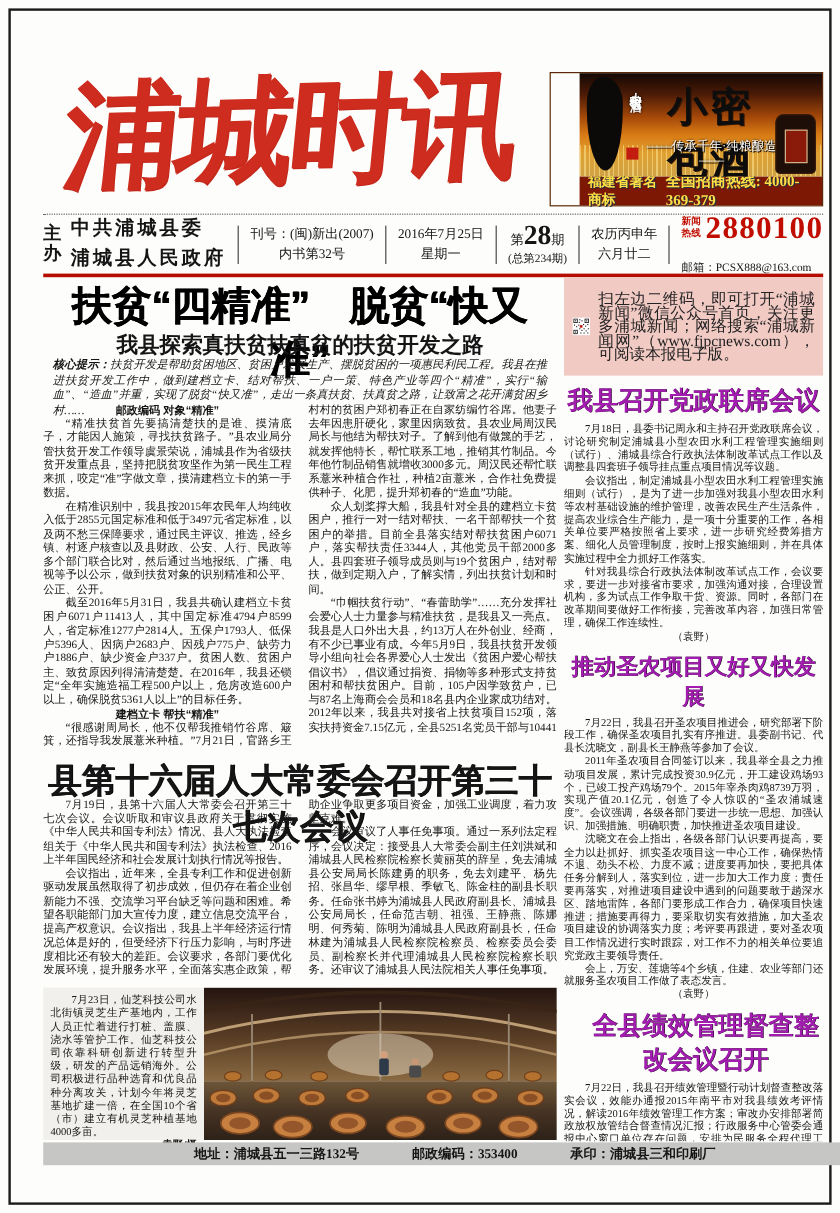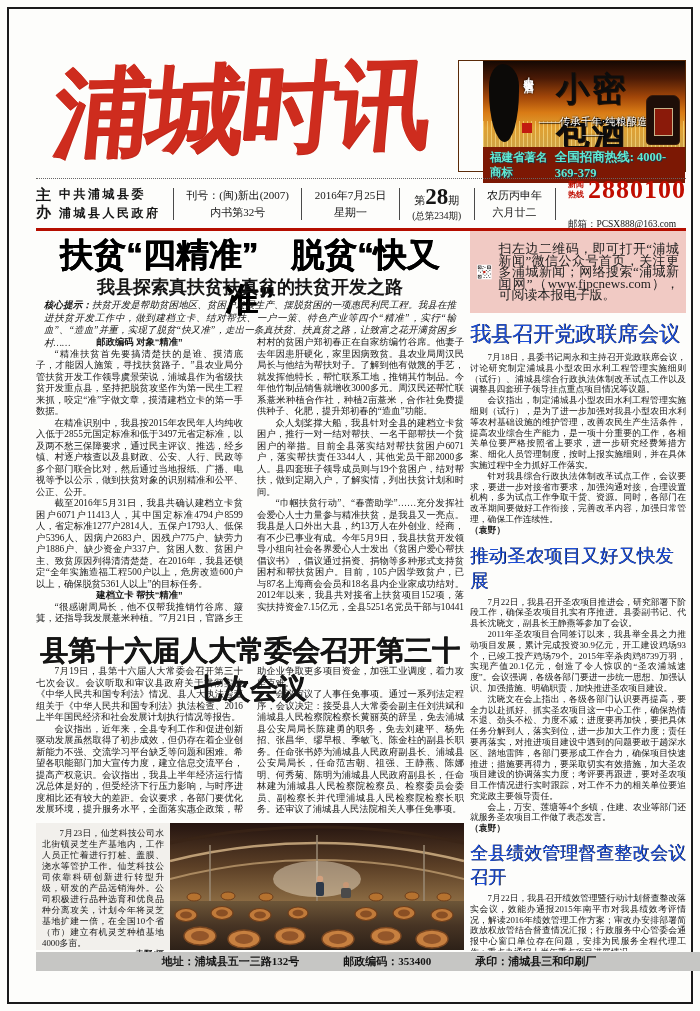--- a/index.html
+++ b/index.html
@@ -37,32 +37,32 @@
   .ad-brand{position:absolute;left:58px;right:42px;top:6px;text-align:center;
     font-size:33px;font-weight:900;color:#0d0d0d;letter-spacing:3px;
     text-shadow:1px 1px 0 #2a1404;}
   .ad-slogan{position:absolute;left:52px;right:34px;top:54px;text-align:center;
     color:#ffffff;font-size:10.5px;font-weight:normal;
     text-shadow:0 0 2px #000,1px 1px 0 #000;}
   .ad-jar{position:absolute;right:5px;top:34px;width:32px;height:48px;background:#1e0e08;
     border-radius:7px 7px 4px 4px;border:1px solid #3a1c0c;}
   .ad-jar-label{position:absolute;left:7px;top:12px;width:17px;height:26px;background:#8a1a0a;
     border:1px solid #c8b48a;}
-  .ad-bar{height:36px;background:#7c1804;color:#5eead4;display:flex;justify-content:space-between;
+  .ad-bar{height:24px;background:#7c1804;color:#fde047;display:flex;justify-content:space-between;
     align-items:center;padding:0 7px;font-weight:bold;}
   .ad-bar .lbl{font-size:11.5px;text-shadow:1px 1px 0 #27303f;}
   .ad-bar .num{font-size:12.5px;text-shadow:1px 1px 0 #27303f;}
 
   
   .info-bar{left:36px;top:178px;width:650px;height:46px;border-top:1px dotted #666;
     display:flex;align-items:center;justify-content:space-between;padding-top:5px;box-sizing:border-box;}
   .info-div{width:1px;height:32px;background:#4a4a4a;}
   .info-host{display:flex;align-items:center;gap:7px;}
   .host-label{width:16px;font-size:15px;font-weight:bold;line-height:1.15;word-break:break-all;}
-  .host-lines{font-size:12px;font-weight:bold;line-height:1.55;letter-spacing:2.5px;}
+  .host-lines{font-size:16px;font-weight:bold;line-height:1.55;letter-spacing:2.5px;}
   .info-item{text-align:center;font-size:11px;line-height:1.55;}
   .info-item .small{font-size:9.5px;}
   .period-num{font-size:23px;font-weight:bold;line-height:1;}
   .info-hotline{display:flex;flex-direction:column;align-items:flex-start;line-height:1.2;}
   .hotline-row{display:flex;align-items:center;gap:3px;}
   .hotline-label{width:17px;font-size:8px;color:#c00d00;font-weight:bold;line-height:1.25;word-break:break-all;}
   .hotline-number{font-size:26px;font-weight:bold;color:#c00d00;line-height:1;letter-spacing:1px;}
   .info-email{font-size:9.5px;margin-top:16px;}
   .red-rule{left:36px;top:228px;width:650px;height:3px;background:#b50e00;}
 
@@ -73,46 +73,46 @@
   .lead-subhead{left:36px;top:275px;width:428px;text-align:center;font-size:18px;font-weight:bold;}
   .core-tip{left:44px;top:299px;width:412px;font-size:9.5px;line-height:12.5px;
     font-style:italic;text-align:justify;}
   .core-tip .tip-label{font-weight:bold;}
   .lead-body{left:36px;top:337px;width:428px;height:292px;overflow:hidden;
     column-count:2;column-gap:14px;font-size:9.3px;line-height:11.5px;text-align:justify;}
 
   .bp{margin:0;}
   .bp-p{text-indent:2em;}
   .bp-h{font-weight:bold;text-align:center;font-family:"Liberation Sans","DejaVu Sans",sans-serif;}
-  .bp-r{text-align:left;font-weight:bold;}
+  .bp-r{text-align:center;}
 
   
   .npc-headline{left:36px;top:632px;width:428px;text-align:center;font-size:28px;font-weight:900;
     text-shadow:0.5px 0 #000;}
   .npc-body{left:36px;top:666px;width:428px;height:152px;overflow:hidden;
     column-count:2;column-gap:14px;font-size:9.3px;line-height:11.5px;text-align:justify;}
 
   
   .photo-block{left:36px;top:823px;width:428px;height:127px;display:flex;background:#f2f0ec;}
   .photo-caption{width:134px;box-sizing:border-box;padding:5px 6px 3px 6px;
     font-size:8.8px;line-height:11px;text-align:justify;}
   .photo-caption .cap-text{text-indent:2em;}
   .photo-credit{text-align:right;font-weight:bold;}
   .photo-img{width:294px;height:127px;display:block;}
 
   
   .sidebar{left:470px;top:231px;width:216px;height:720px;overflow:hidden;}
   .qr-box{height:82px;background:#f1cac4;display:flex;align-items:center;gap:7px;
     padding:7px;box-sizing:border-box;}
   .qr-note{font-size:13px;line-height:11.6px;text-align:justify;color:#222;}
-  .side-headline{text-align:left;font-weight:400;font-family:"Liberation Sans","DejaVu Sans",sans-serif;
-    color:#1d4ed8;margin:7px 0 4px 0;text-shadow:0.4px 0 #000;}
+  .side-headline{text-align:center;font-weight:700;font-family:"Liberation Sans","DejaVu Sans",sans-serif;
+    color:#a21caf;margin:7px 0 4px 0;text-shadow:0.4px 0 #000;}
   .h-art1{font-size:21px;}
   .h-art2{font-size:18.5px;}
-  .h-art3{font-size:18px;}
+  .h-art3{font-size:21px;margin-left:20px;}
   .side-body{font-size:8.8px;line-height:10.8px;text-align:justify;}
 
   
   .footer-bar{left:36px;top:952px;width:650px;height:19px;background:#c6c6c4;
     display:flex;align-items:center;justify-content:center;gap:44px;
     font-size:11px;font-weight:bold;padding-left:18px;}
 </style>
 </head>
 <body>
 

